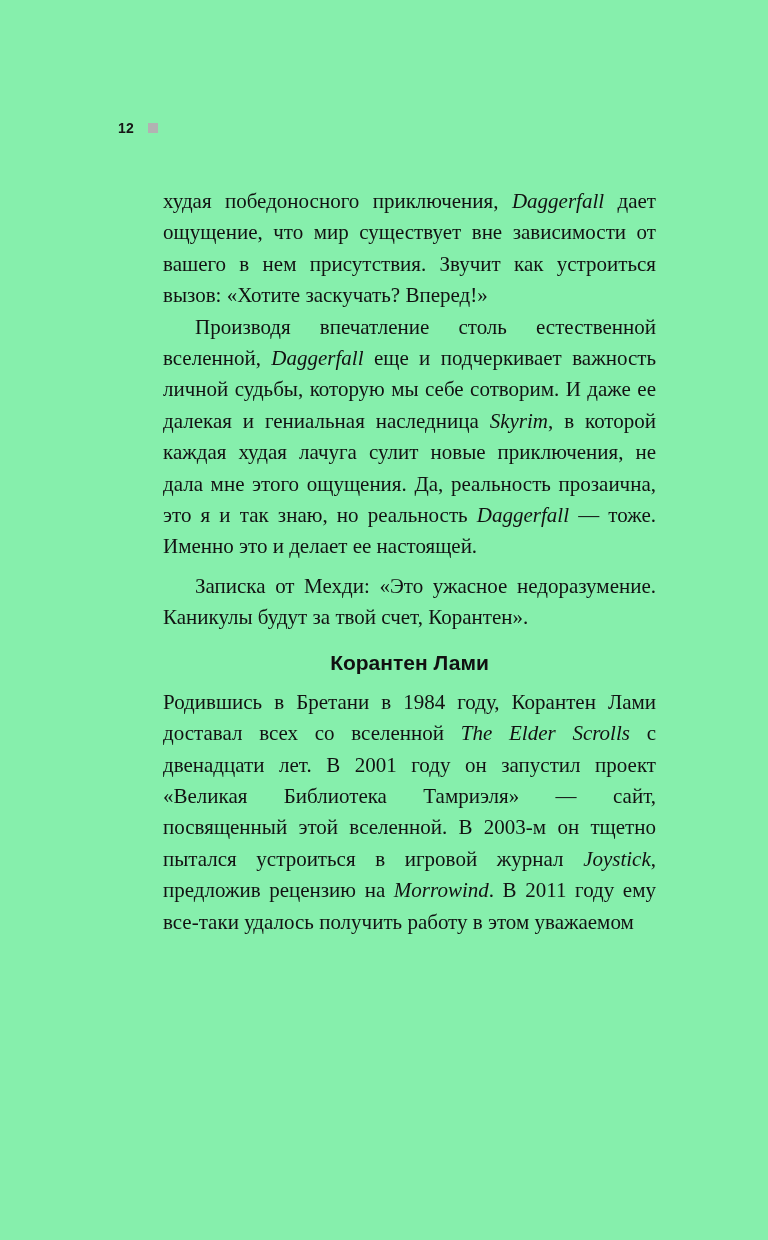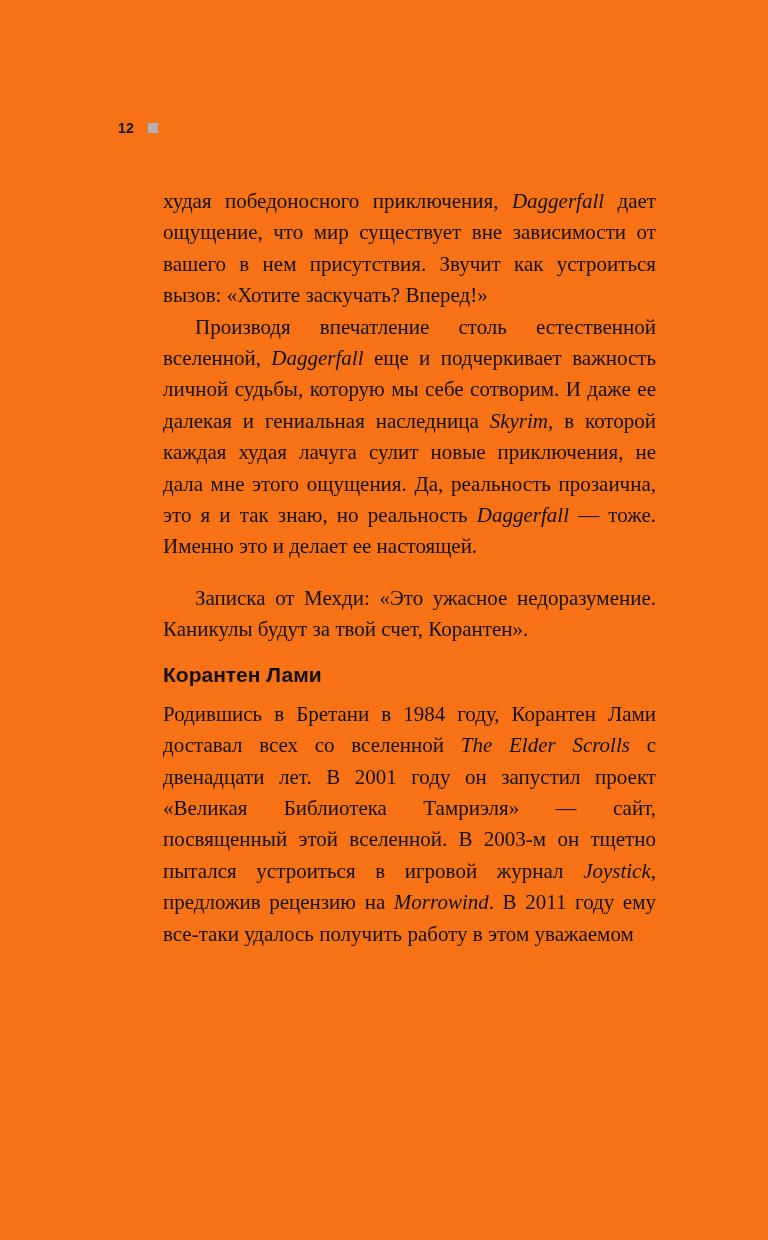--- a/index.html
+++ b/index.html
@@ -4,21 +4,21 @@
 <style>
   html, body {
     margin: 0;
     padding: 0;
     background: #ffffff;
   }
   .page {
     position: relative;
     width: 768px;
     height: 1240px;
-    background: #f97316;
+    background: #86efac;
     overflow: hidden;
     font-family: "Liberation Serif", serif;
     color: #121212;
   }
   .running-header {
     position: absolute;
     top: 120px;
     left: 118px;
     display: flex;
     align-items: center;
@@ -50,30 +50,31 @@
     text-align: justify;
   }
   .para {
     margin: 0;
     padding: 0;
   }
   .para.indent {
     text-indent: 32px;
   }
   .para.gap {
-    margin-top: 20px;
+    margin-top: 8px;
   }
   .italic {
     font-style: italic;
   }
   .section-heading {
     font-family: "Liberation Sans", sans-serif;
     font-weight: bold;
     font-size: 21px;
     line-height: 30px;
+    text-align: center;
     margin: 14px 0 9px 0;
     color: #111111;
   }
 </style>
 </head>
 <body>
 
 <div class="page">
 
   <div class="running-header">

